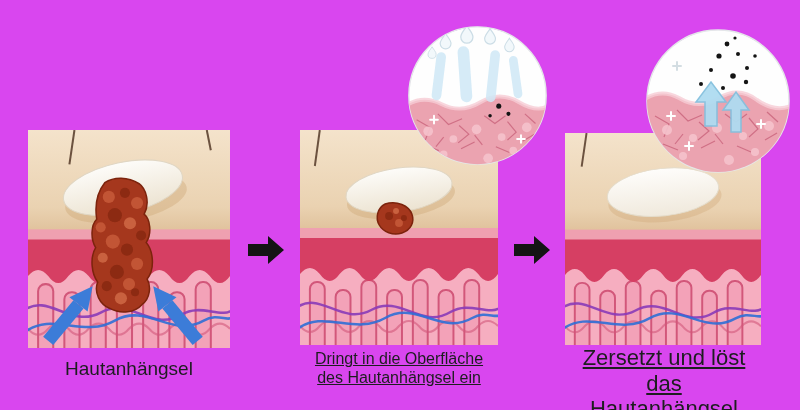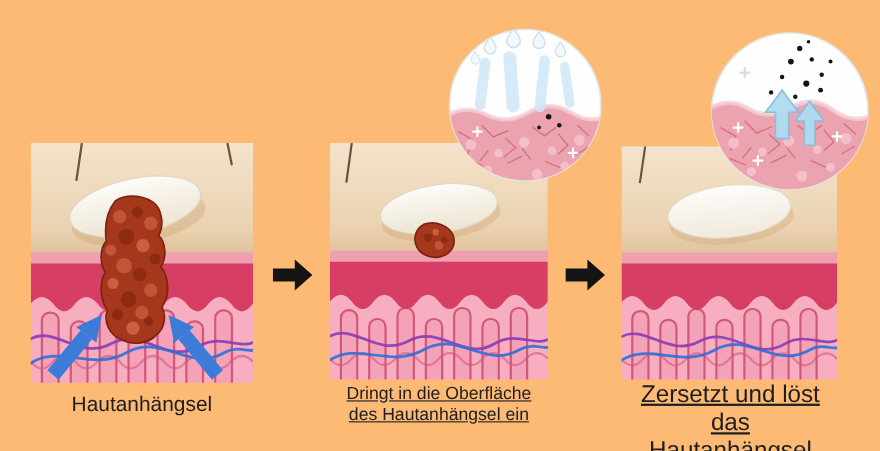--- a/index.html
+++ b/index.html
@@ -1,16 +1,16 @@
 <!DOCTYPE html>
 <html><head>
 <meta charset="utf-8">
 <style>
   html,body{margin:0;padding:0;background:#ffffff;}
-  #stage{position:relative;width:800px;height:410px;background:#fdba74;overflow:hidden;
+  #stage{position:relative;width:800px;height:410px;background:#d946ef;overflow:hidden;
          font-family:"Liberation Sans",sans-serif;}
   .panel{position:absolute;}
   .panel svg{display:block;}
   .inset{position:absolute;}
   .step-arrow{position:absolute;}
   .caption{position:absolute;text-align:center;color:#1d1d1f;font-weight:500;}
   .cap1{left:26px;top:358px;width:206px;font-size:19px;line-height:1.18;}
   .cap2{left:278px;top:350px;width:242px;font-size:16px;line-height:1.18;text-decoration:underline;}
   .cap3{left:568px;top:345px;width:192px;font-size:22px;line-height:1.17;text-decoration:underline;}
 </style>

